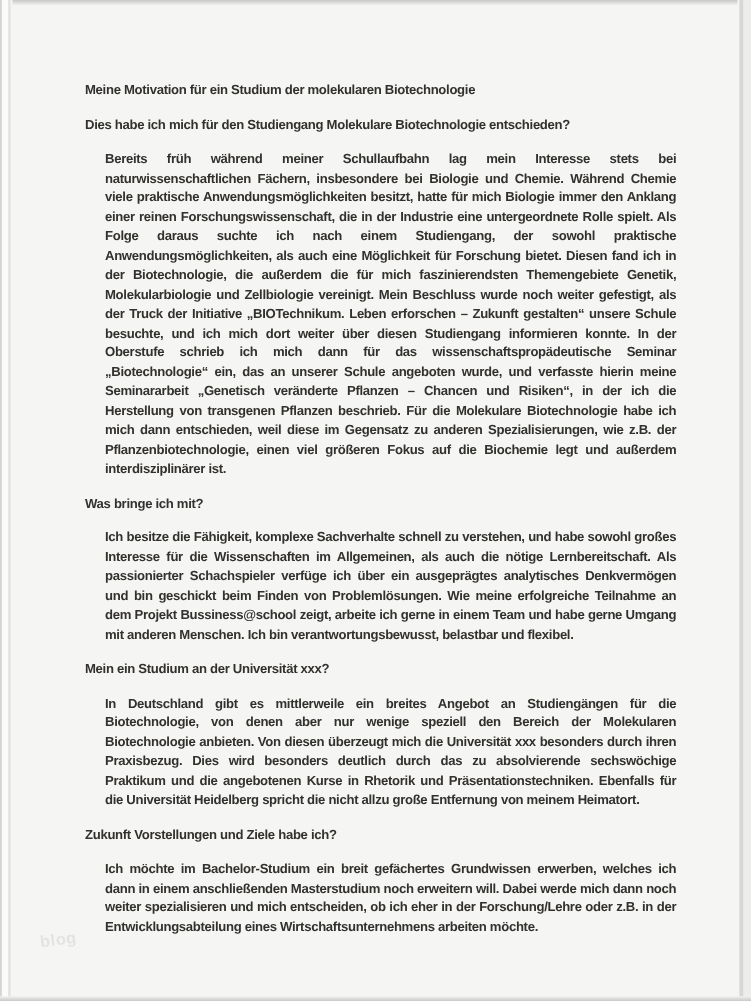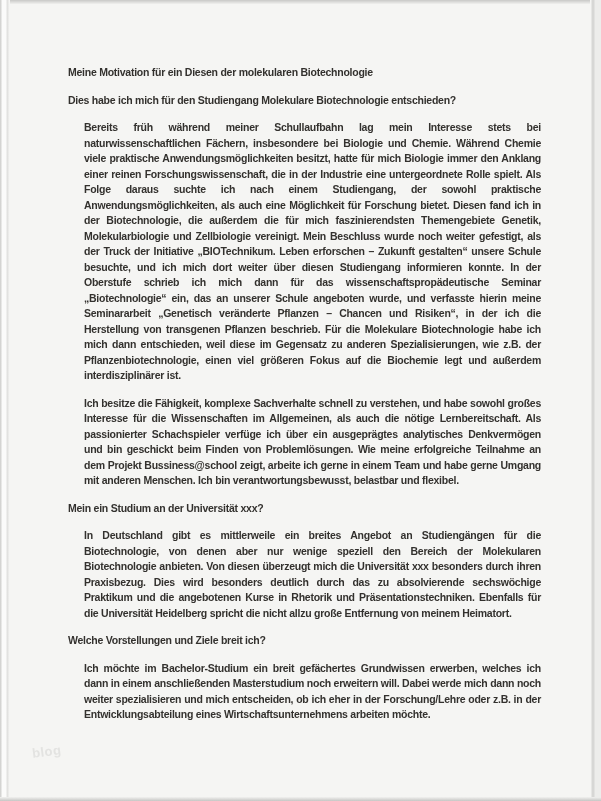--- a/index.html
+++ b/index.html
@@ -74,36 +74,37 @@
 </head>
 <body>
 
 <div class="scan">
   <div class="edge-top"></div>
   <div class="edge-left"></div>
   <div class="edge-right"></div>
   <div class="edge-bottom"></div>
 
   <div class="content">
-    <p class="doc-title">Meine Motivation für ein Diesen der molekularen Biotechnologie</p>
+    <p class="doc-title">Meine Motivation für ein Studium der molekularen Biotechnologie</p>
 
     <section>
       <p class="q-heading">Dies habe ich mich für den Studiengang Molekulare Biotechnologie entschieden?</p>
       <p class="body-par">Bereits früh während meiner Schullaufbahn lag mein Interesse stets bei naturwissenschaftlichen Fächern, insbesondere bei Biologie und Chemie. Während Chemie viele praktische Anwendungsmöglichkeiten besitzt, hatte für mich Biologie immer den Anklang einer reinen Forschungswissenschaft, die in der Industrie eine untergeordnete Rolle spielt. Als Folge daraus suchte ich nach einem Studiengang, der sowohl praktische Anwendungsmöglichkeiten, als auch eine Möglichkeit für Forschung bietet. Diesen fand ich in der Biotechnologie, die außerdem die für mich faszinierendsten Themengebiete Genetik, Molekularbiologie und Zellbiologie vereinigt. Mein Beschluss wurde noch weiter gefestigt, als der Truck der Initiative „BIOTechnikum. Leben erforschen – Zukunft gestalten“ unsere Schule besuchte, und ich mich dort weiter über diesen Studiengang informieren konnte. In der Oberstufe schrieb ich mich dann für das wissenschaftspropädeutische Seminar „Biotechnologie“ ein, das an unserer Schule angeboten wurde, und verfasste hierin meine Seminararbeit „Genetisch veränderte Pflanzen – Chancen und Risiken“, in der ich die Herstellung von transgenen Pflanzen beschrieb. Für die Molekulare Biotechnologie habe ich mich dann entschieden, weil diese im Gegensatz zu anderen Spezialisierungen, wie z.B. der Pflanzenbiotechnologie, einen viel größeren Fokus auf die Biochemie legt und außerdem interdisziplinärer ist.</p>
     </section>
 
     <section>
+      <p class="q-heading">Was bringe ich mit?</p>
       <p class="body-par">Ich besitze die Fähigkeit, komplexe Sachverhalte schnell zu verstehen, und habe sowohl großes Interesse für die Wissenschaften im Allgemeinen, als auch die nötige Lernbereitschaft. Als passionierter Schachspieler verfüge ich über ein ausgeprägtes analytisches Denkvermögen und bin geschickt beim Finden von Problemlösungen. Wie meine erfolgreiche Teilnahme an dem Projekt Bussiness@school zeigt, arbeite ich gerne in einem Team und habe gerne Umgang mit anderen Menschen. Ich bin verantwortungsbewusst, belastbar und flexibel.</p>
     </section>
 
     <section>
       <p class="q-heading">Mein ein Studium an der Universität xxx?</p>
       <p class="body-par">In Deutschland gibt es mittlerweile ein breites Angebot an Studiengängen für die Biotechnologie, von denen aber nur wenige speziell den Bereich der Molekularen Biotechnologie anbieten. Von diesen überzeugt mich die Universität xxx besonders durch ihren Praxisbezug. Dies wird besonders deutlich durch das zu absolvierende sechswöchige Praktikum und die angebotenen Kurse in Rhetorik und Präsentationstechniken. Ebenfalls für die Universität Heidelberg spricht die nicht allzu große Entfernung von meinem Heimatort.</p>
     </section>
 
     <section>
-      <p class="q-heading">Welche Vorstellungen und Ziele breit ich?</p>
+      <p class="q-heading">Zukunft Vorstellungen und Ziele habe ich?</p>
       <p class="body-par">Ich möchte im Bachelor-Studium ein breit gefächertes Grundwissen erwerben, welches ich dann in einem anschließenden Masterstudium noch erweitern will. Dabei werde mich dann noch weiter spezialisieren und mich entscheiden, ob ich eher in der Forschung/Lehre oder z.B. in der Entwicklungsabteilung eines Wirtschaftsunternehmens arbeiten möchte.</p>
     </section>
   </div>
 
   <div class="watermark">blog</div>
 </div>
 
 </body></html>

